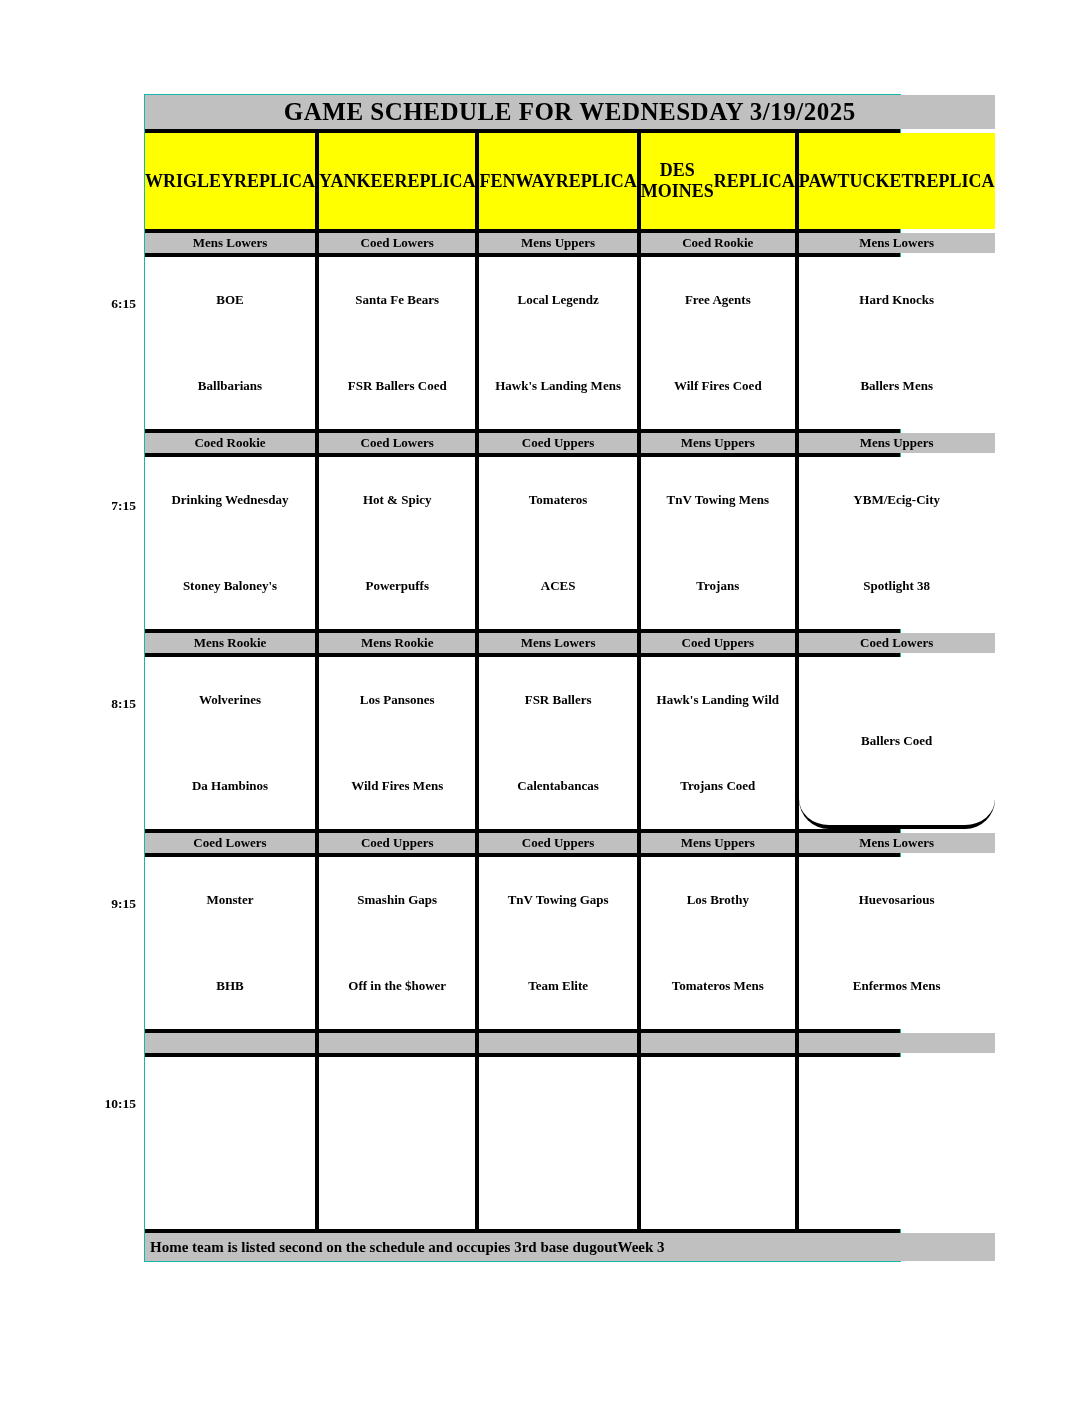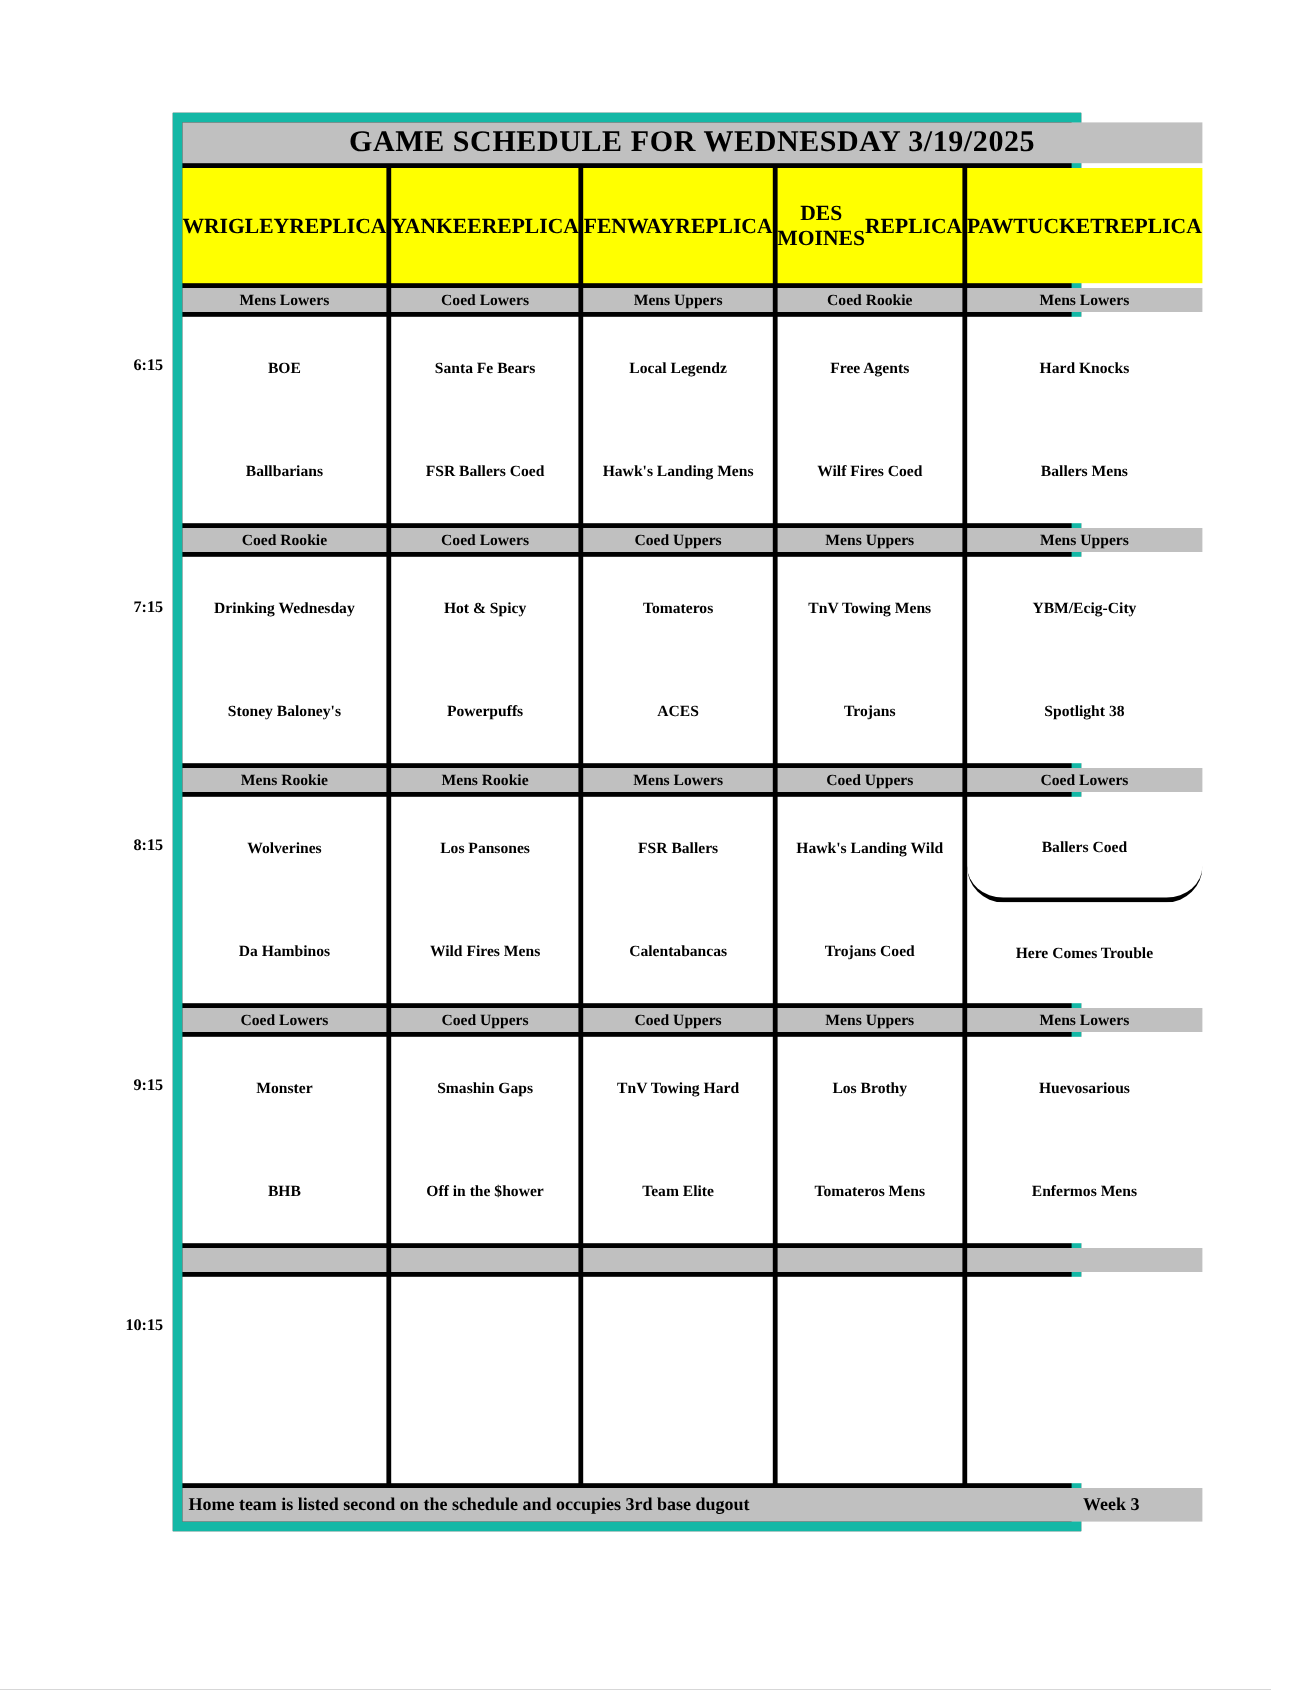--- a/index.html
+++ b/index.html
@@ -25,21 +25,21 @@
   .t1 { top: 498px; }
   .t2 { top: 696px; }
   .t3 { top: 896px; }
   .t4 { top: 1096px; }
 
   
   .schedule {
     position: absolute;
     left: 144px; top: 94px;
     width: 757px;
-    border: 8px solid #14b8a6;
+    border: 1px solid #14b8a6;
     background: #000;
     display: grid;
     grid-template-columns: repeat(5, 1fr);
     grid-template-rows: 34px 96px 20px 172px 20px 172px 20px 172px 20px 172px 20px 172px 28px;
     gap: 4px;
   }
   .cell { background: #fff; }
   .span-all { grid-column: 1 / -1; }
 
   .title-bar {
@@ -69,21 +69,21 @@
     display: flex; align-items: center; justify-content: center;
     text-align: center;
     font-size: 13px;
     line-height: 1.35;
     padding: 0 3px;
   }
   .game.split .team-top { border-bottom: 4px solid #000; border-radius: 30px; }
   .blank-gray { background: #c0c0c0; }
   .footer-bar {
     background: #c0c0c0;
-    display: flex; align-items: center; justify-content: space-between;
+    display: flex; align-items: center; 
     font-size: 15px;
     padding-left: 5px; padding-right: 52px;
   }
 </style>
 </head>
 <body>
 
 <div class="page">
 
   <div class="time-label t0">6:15</div>
@@ -188,39 +188,38 @@
     <div class="cell game">
       <div class="team">FSR Ballers</div>
       <div class="team">Calentabancas</div>
     </div>
     <div class="cell game">
       <div class="team">Hawk's Landing Wild</div>
       <div class="team">Trojans Coed</div>
     </div>
     <div class="cell game split">
       <div class="team team-top">Ballers Coed</div>
-      <div class="team">Here Comes Trouble</div>
     </div>
 
     <div class="cell div-label">Coed Lowers</div>
     <div class="cell div-label">Coed Uppers</div>
     <div class="cell div-label">Coed Uppers</div>
     <div class="cell div-label">Mens Uppers</div>
     <div class="cell div-label">Mens Lowers</div>
 
     <div class="cell game">
       <div class="team">Monster</div>
       <div class="team">BHB</div>
     </div>
     <div class="cell game">
       <div class="team">Smashin Gaps</div>
       <div class="team">Off in the $hower</div>
     </div>
     <div class="cell game">
-      <div class="team">TnV Towing Hard</div>
+      <div class="team">TnV Towing Gaps</div>
       <div class="team">Team Elite</div>
     </div>
     <div class="cell game">
       <div class="team">Los Brothy</div>
       <div class="team">Tomateros Mens</div>
     </div>
     <div class="cell game">
       <div class="team">Huevosarious</div>
       <div class="team">Enfermos Mens</div>
     </div>

